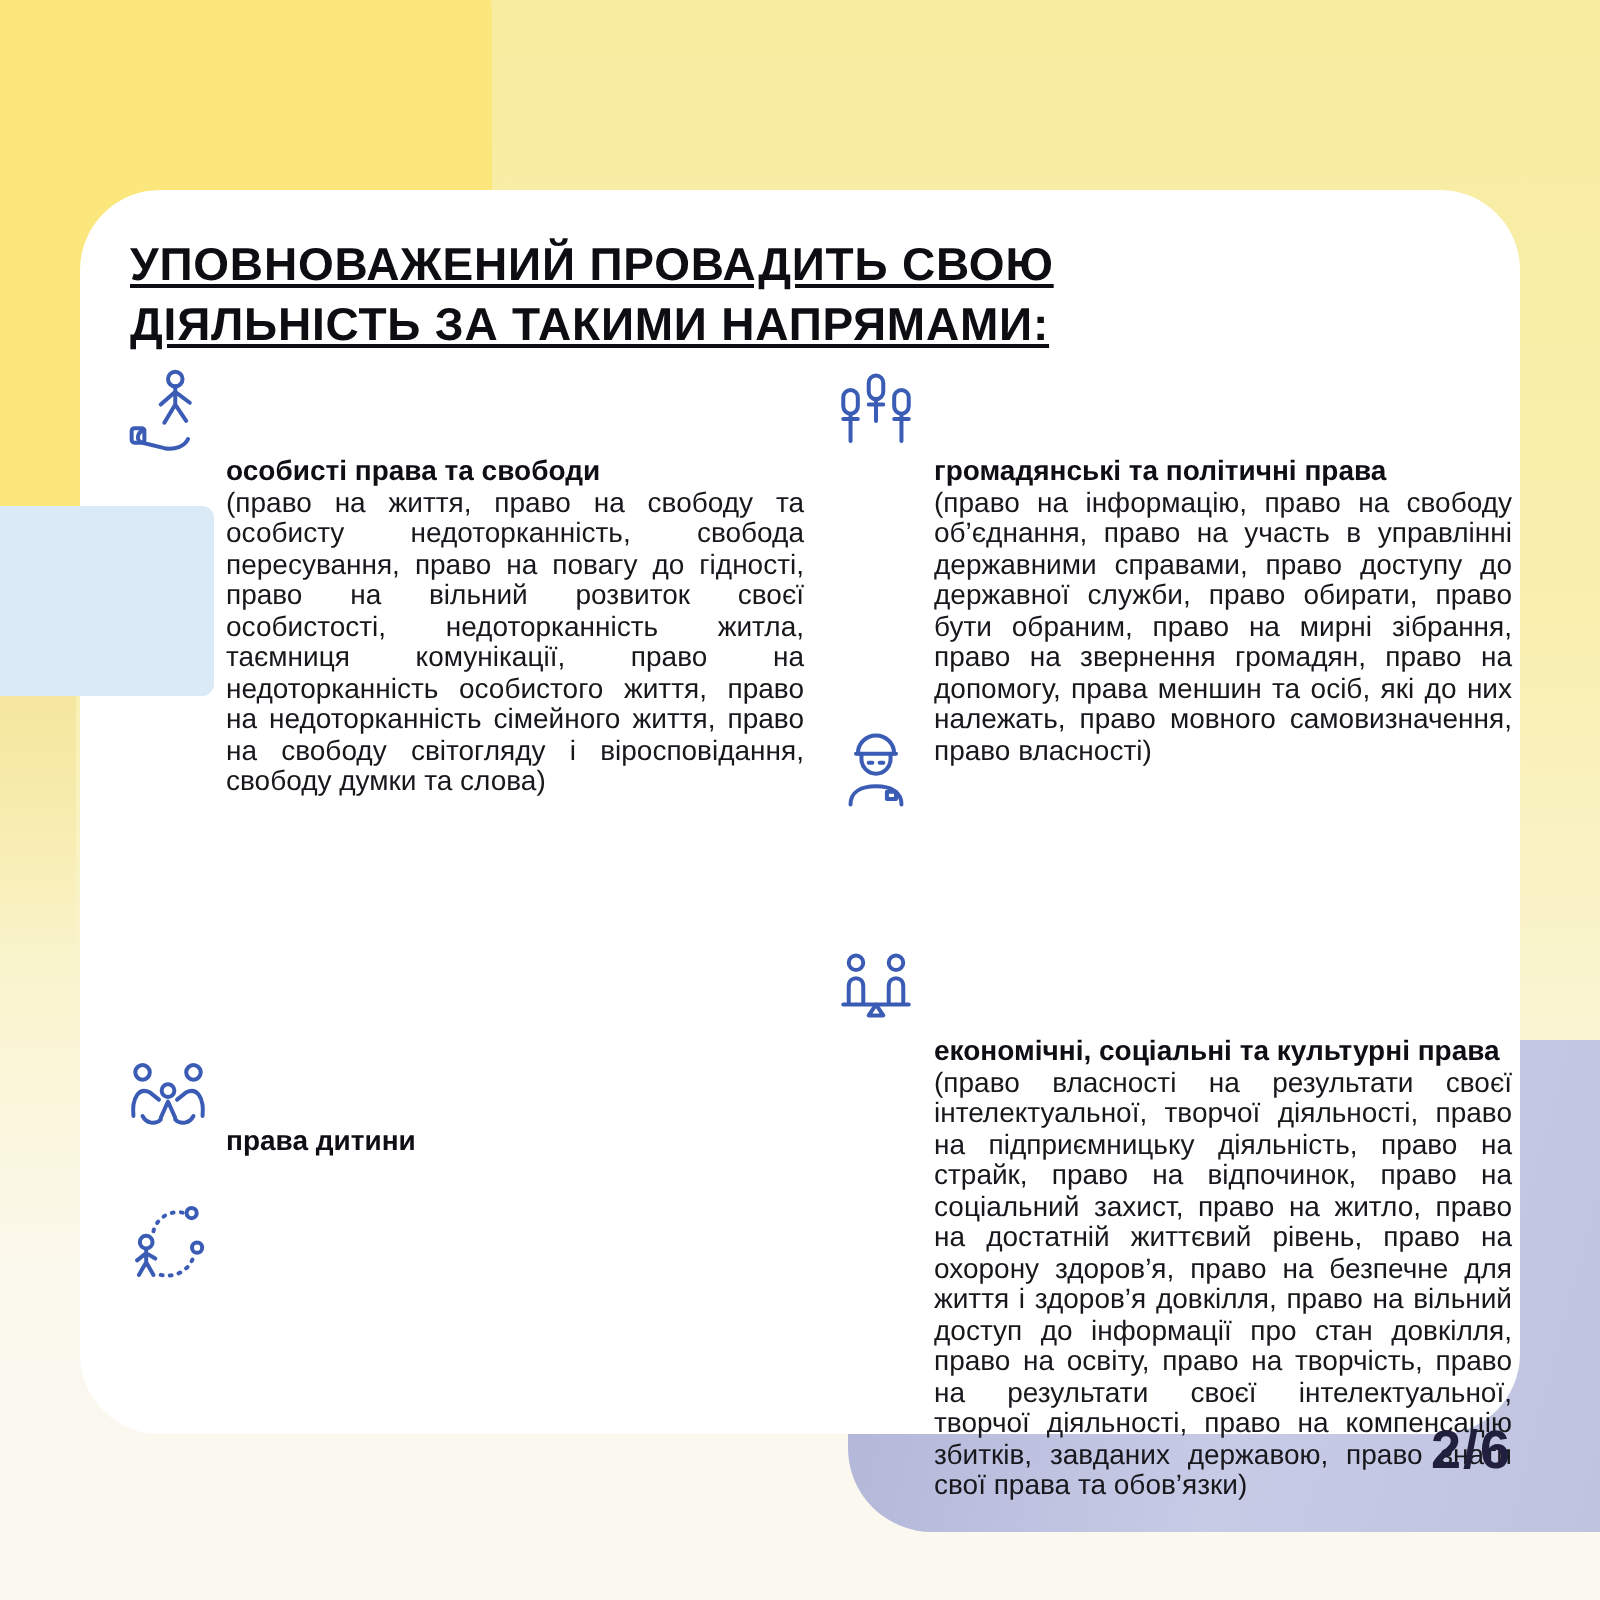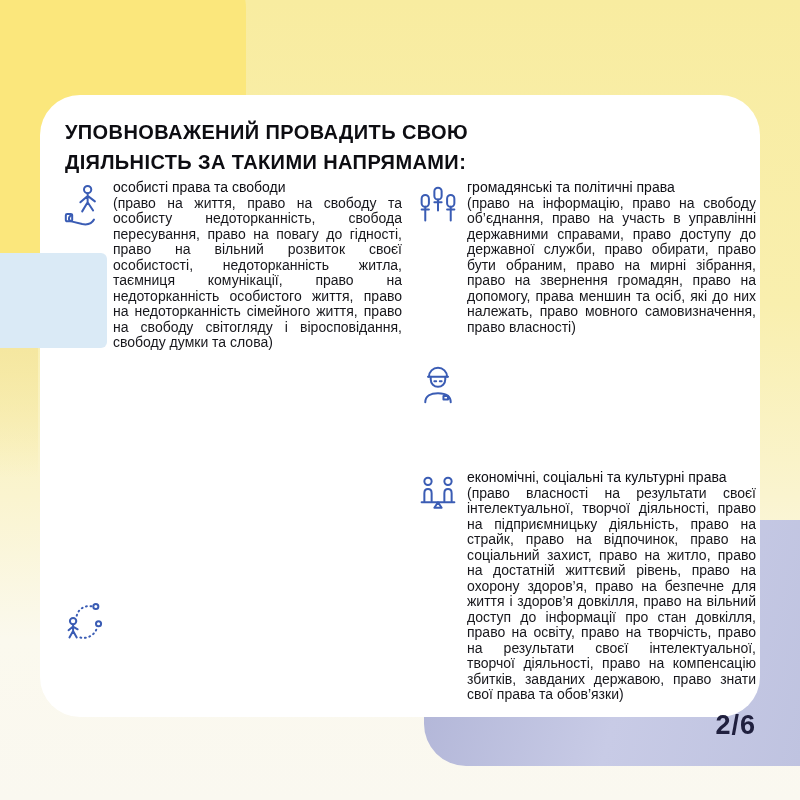--- a/index.html
+++ b/index.html
@@ -29,32 +29,32 @@
   .shape-blue{
     left:0;top:253px;width:107px;height:95px;z-index:3;
     background:var(--accent-blue,#DAEAF6);border-radius:0 6px 6px 0;
   }
   .page-num{
     position:absolute;right:44px;top:710px;z-index:2;
     font-size:27px;font-weight:bold;letter-spacing:1px;color:#20203E;
   }
   .title{
     position:absolute;left:25px;top:22px;width:560px;
-    font-size:20px;line-height:30px;font-weight:bold;
-    color:#0D0D12;letter-spacing:0.4px;
+    font-size:23px;line-height:30px;font-weight:bold;
+    color:#0D0D12;letter-spacing:0.4px;text-decoration:underline;
   }
   .item{position:absolute;display:flex;gap:9px;width:338px;align-items:flex-start;}
   .item.center{align-items:center;}
   .ic{width:40px;flex:none;margin-top:2px;}
   .ic svg{stroke:var(--icon-blue,#3A5CB4);fill:none;stroke-width:2.2;stroke-linecap:round;stroke-linejoin:round;display:block;}
   .txt{
     flex:1;font-size:14px;line-height:15.5px;color:#17171C;
     text-align:justify;
   }
-  .ttl{display:block;font-weight:normal;color:#0E0E14;}
+  .ttl{display:block;font-weight:bold;color:#0E0E14;margin-top:48px;}
 </style>
 </head>
 <body>
 
 <div class="stage">
 
   <div class="shape shape-yellow-tl"></div>
   <div class="shape shape-yellow-strip"></div>
   <div class="shape shape-lavender"></div>
 
@@ -73,20 +73,36 @@
           <path d="M9 35c-4 1-5 6-1 7l12 3c6 1 11-1 13-5"></path>
           <rect x="2" y="34" width="7" height="8" rx="1.5"></rect>
         </svg>
       </span>
       <div class="txt">
         <b class="ttl">особисті права та свободи</b><span>(право на життя, право на свободу та особисту недоторканність, свобода пересування, право на повагу до гідності, право на вільний розвиток своєї особистості, недоторканність житла, таємниця комунікації, право на недоторканність особистого життя, право на недоторканність сімейного життя, право на свободу світогляду і віросповідання, свободу думки та слова)</span>
       </div>
     </div>
 
 
+    <div class="item center" style="left:24px;top:420px">
+      <span class="ic">
+        <svg width="40" height="46" viewBox="0 0 44 48">
+          <circle cx="8" cy="11" r="4"></circle>
+          <circle cx="36" cy="11" r="4"></circle>
+          <circle cx="22" cy="21" r="3.5"></circle>
+          <path d="M18 36l4-9 4 9"></path>
+          <path d="M3 35c-1-10 3-16 9-13l5 4"></path>
+          <path d="M41 35c1-10-3-16-9-13l-5 4"></path>
+          <path d="M8 35c2 4 7 5 10 2M36 35c-2 4-7 5-10 2"></path>
+        </svg>
+      </span>
+      <div class="txt">
+        <b class="ttl">права дитини</b>
+      </div>
+    </div>
 
     <div class="item" style="left:24px;top:502px">
       <span class="ic">
         <svg width="40" height="46" viewBox="0 0 44 48">
           <circle cx="10" cy="23" r="3.5"></circle>
           <path d="M10 27v7M10 29l-5 4M10 29l5 3M10 34l-4 7M10 34l4 7"></path>
           <path stroke-dasharray="1 4" d="M14 17c2-8 10-12 17-10"></path>
           <circle cx="35" cy="7" r="2.8"></circle>
           <path stroke-dasharray="1 4" d="M18 41c8 2 16-3 18-10"></path>
           <circle cx="38" cy="26" r="2.8"></circle>

